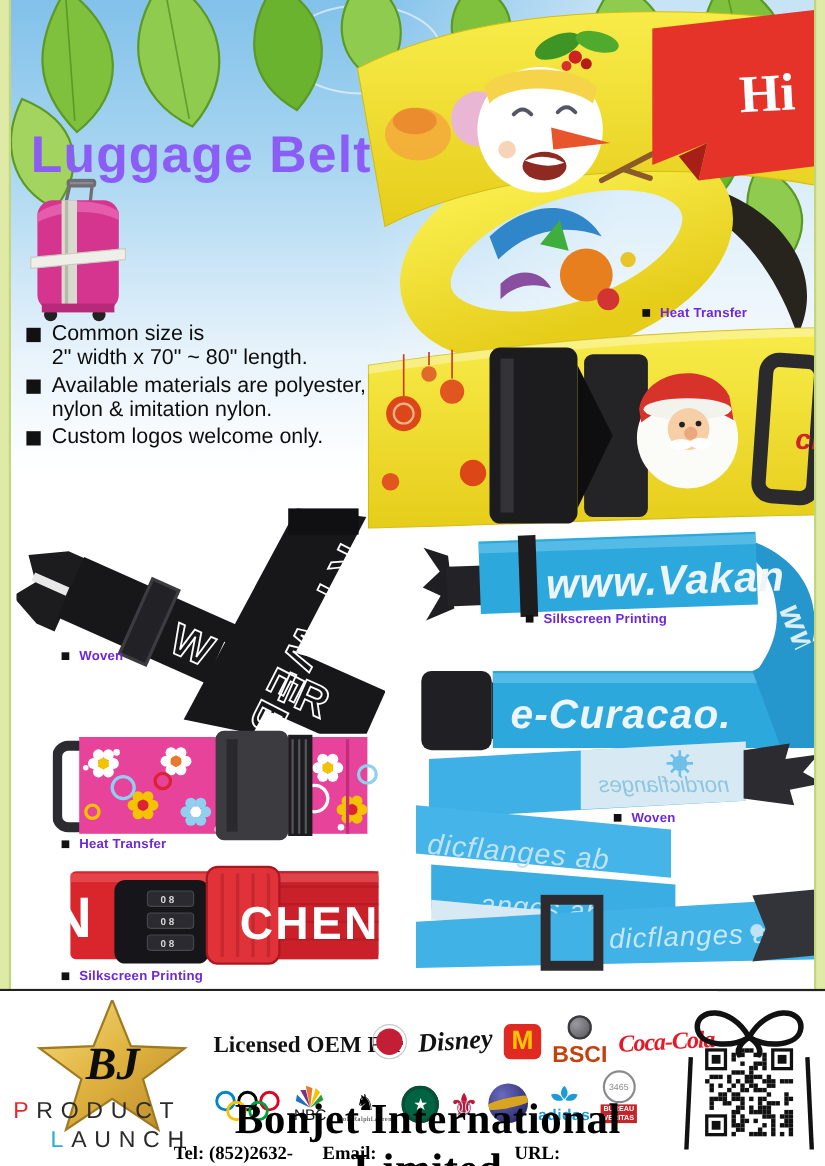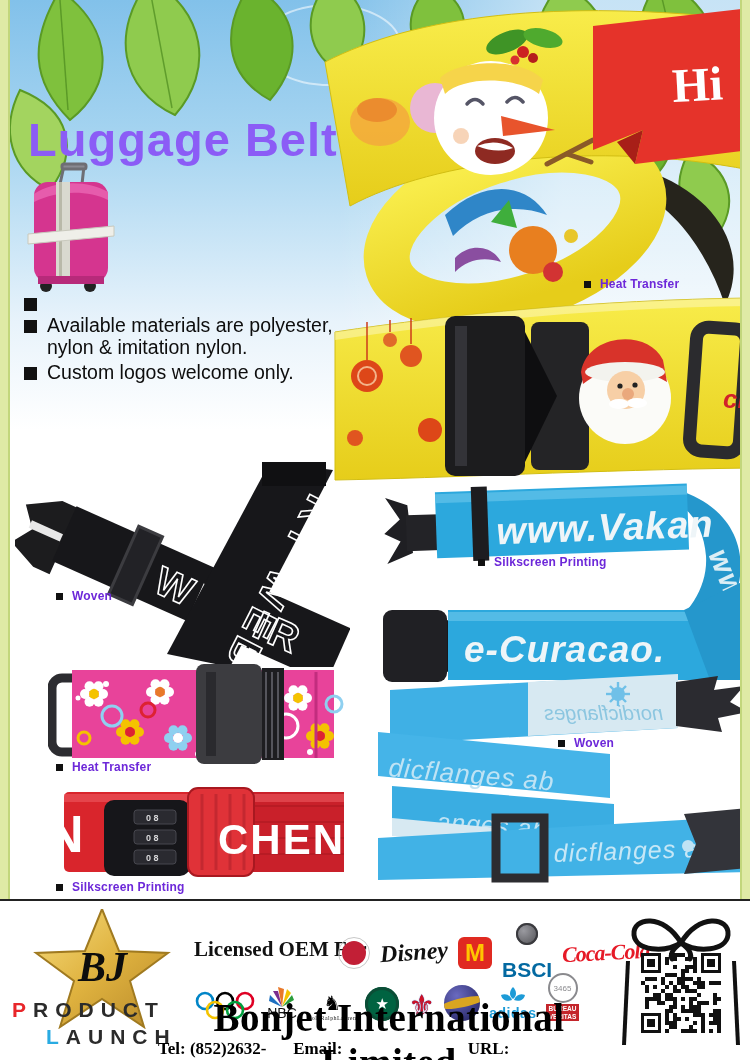--- a/index.html
+++ b/index.html
@@ -45,31 +45,31 @@
   #lab-woven1{left:56px;top:589px;}
   #lab-silk1{left:478px;top:555px;}
   #lab-heat2{left:56px;top:760px;}
   #lab-woven2{left:558px;top:736px;}
   #lab-silk2{left:56px;top:880px;}
 
   
   #footline{position:absolute;left:0;top:899px;width:750px;height:2px;background:#222;z-index:6;}
   #footer{position:absolute;left:0;top:901px;width:652px;height:159px;background:#fff;z-index:6;}
   #star{position:absolute;left:22px;top:8px;}
-  .plword{position:absolute;font-size:21px;font-weight:bold;letter-spacing:7px;color:#2b2b2b;}
+  .plword{position:absolute;font-size:21px;font-weight:normal;letter-spacing:7px;color:#2b2b2b;}
   #pword{left:12px;top:97px;}
   #lword{left:46px;top:124px;}
   .fl-red{color:#e8262a;} .fl-blue{color:#29abe2;}
   #licensed{position:absolute;left:194px;top:36px;font-family:"Liberation Serif",serif;font-weight:bold;font-size:21px;color:#111;}
   #logorow1{position:absolute;left:338px;top:22px;display:flex;align-items:center;gap:10px;}
   #logorow2{position:absolute;left:194px;top:72px;display:flex;align-items:flex-end;gap:9px;}
   .logo{position:relative;display:flex;flex-direction:column;align-items:center;justify-content:center;}
   .disney{font-family:"Liberation Serif",serif;font-style:italic;font-weight:bold;font-size:24px;color:#111;transform:rotate(-4deg);}
   .mcd{width:34px;height:32px;background:#e02a21;border-radius:6px;color:#ffc600;font-weight:bold;font-size:24px;display:flex;align-items:center;justify-content:center;}
-  .bsci{display:flex;align-items:center;gap:13px;font-weight:bold;font-size:21px;color:#0369a1;}
+  .bsci{display:flex;align-items:center;gap:2px;font-weight:bold;font-size:21px;color:#c2410c;}
   .bsci .glb{width:22px;height:22px;border-radius:50%;background:radial-gradient(circle at 35% 35%,#9a9aa0,#4a4a4e);box-shadow:inset 0 0 0 2px #3a3a3e;}
   .coke{font-family:"Liberation Serif",serif;font-style:italic;font-weight:bold;font-size:22px;color:#e61a27;transform:rotate(-3deg);letter-spacing:-1px;}
   .nbc-txt{font-weight:normal;font-size:14px;color:#111;margin-top:-2px;}
   .polo-txt{font-family:"Liberation Serif",serif;font-size:6px;color:#222;letter-spacing:.4px;}
   .sbux{width:34px;height:34px;border-radius:50%;background:#006341;color:#fff;display:flex;align-items:center;justify-content:center;font-size:15px;box-shadow:inset 0 0 0 3px #0b4d36;}
   .bsa{font-size:30px;color:#ce1126;line-height:30px;text-shadow:0 0 1px #1b3faa;}
   .uni{width:36px;height:36px;border-radius:50%;background:radial-gradient(circle at 35% 30%,#6a6ac0,#1c1c58);position:relative;overflow:hidden;}
   .uni:after{content:"";position:absolute;left:-4px;top:13px;width:46px;height:9px;background:#d9a520;border-radius:50%;transform:rotate(-12deg);}
   .adidas-txt{font-weight:bold;font-size:14px;color:#1d9bd7;margin-top:0px;letter-spacing:.5px;}
   .bv-circ{width:26px;height:26px;border-radius:50%;border:2px solid #8a8a8e;color:#8a8a8e;font-size:8px;display:flex;align-items:center;justify-content:center;}
@@ -128,20 +128,22 @@
     <path d="M10,72 L96,64 L96,74 L10,82 Z" fill="#efefe9" stroke="#c9c9bd"></path>
     <circle cx="28" cy="124" r="6" fill="#222"></circle>
       <circle cx="72" cy="124" r="6" fill="#222"></circle>
     <rect x="20" y="114" width="66" height="8" fill="#b72a7a"></rect>
   </svg>
 
 
   <div id="bullets">
     <div class="bullet">
         <span class="sq"></span>
+        <span class="tx">Common size is
+2" width x 70" ~ 80" length.</span>
       </div>
     <div class="bullet">
         <span class="sq"></span>
         <span class="tx">Available materials are polyester,
 nylon &amp; imitation nylon.</span>
       </div>
     <div class="bullet">
         <span class="sq"></span>
         <span class="tx">Custom logos welcome only.</span>
       </div>

